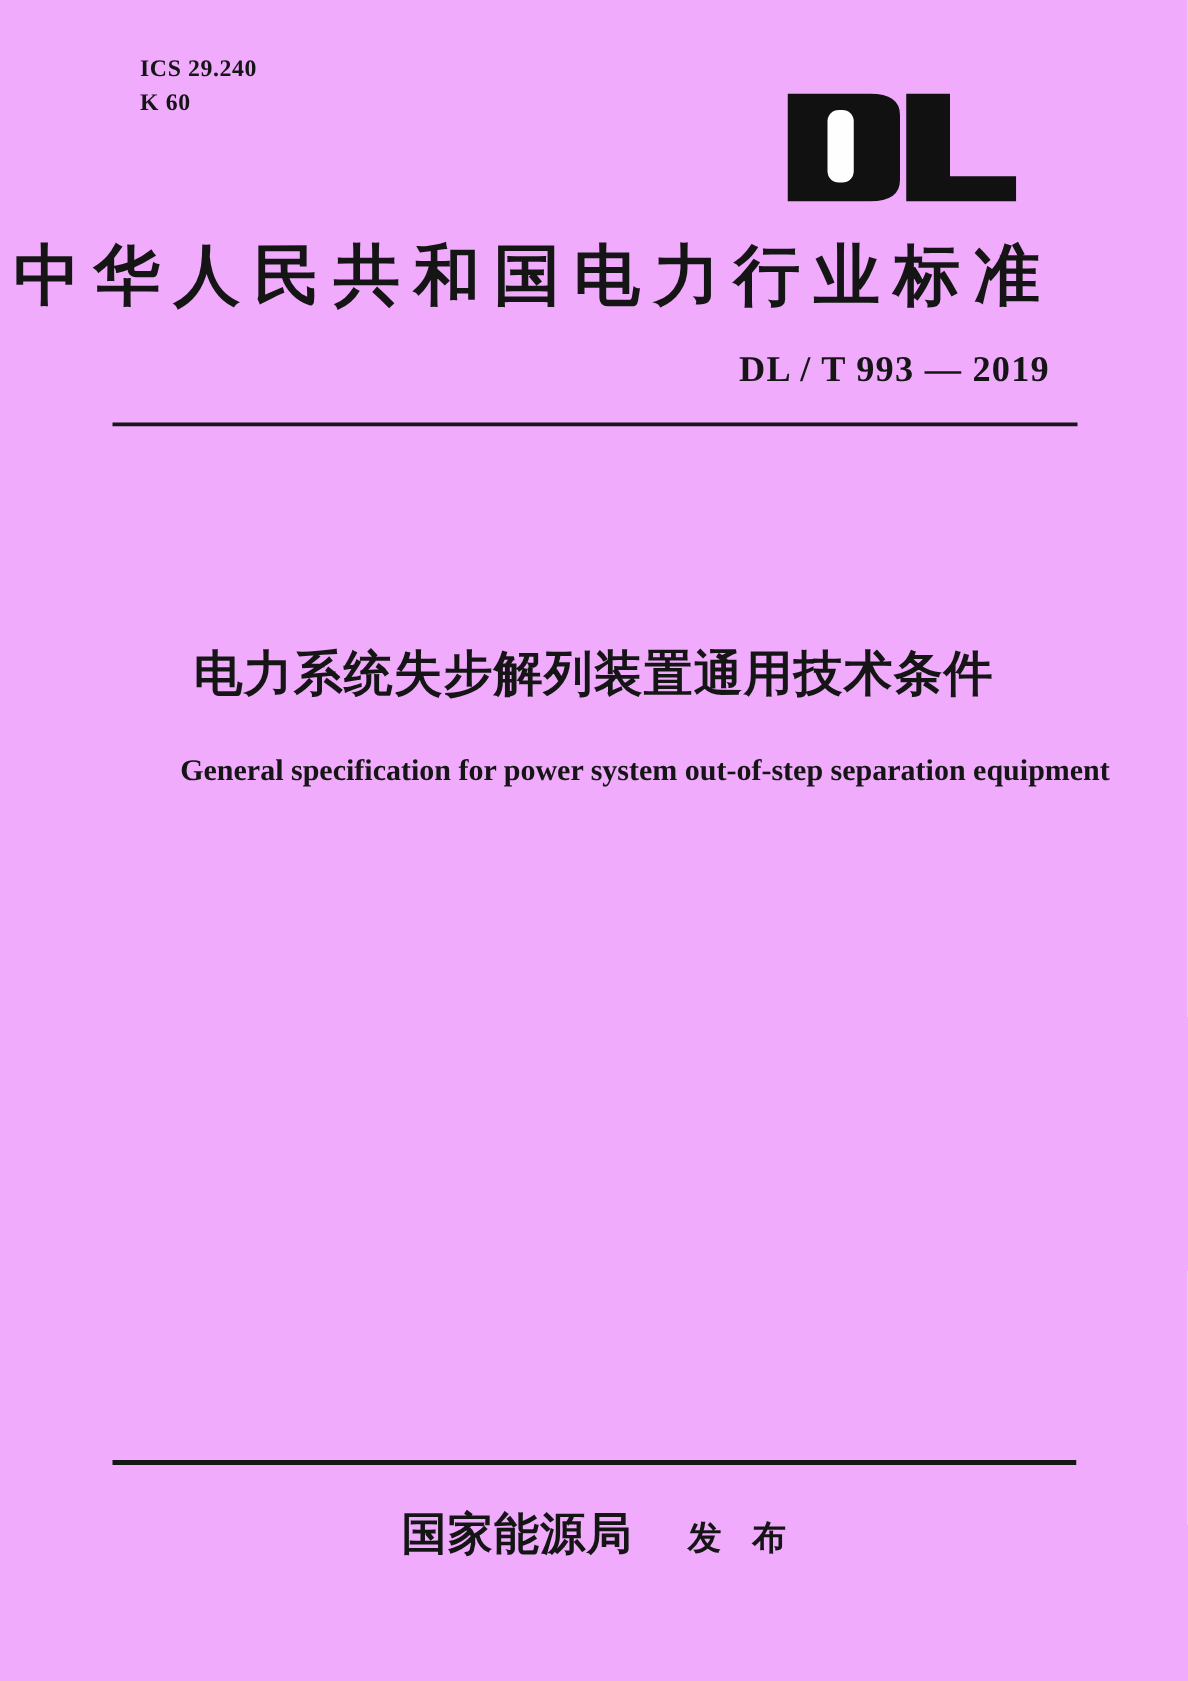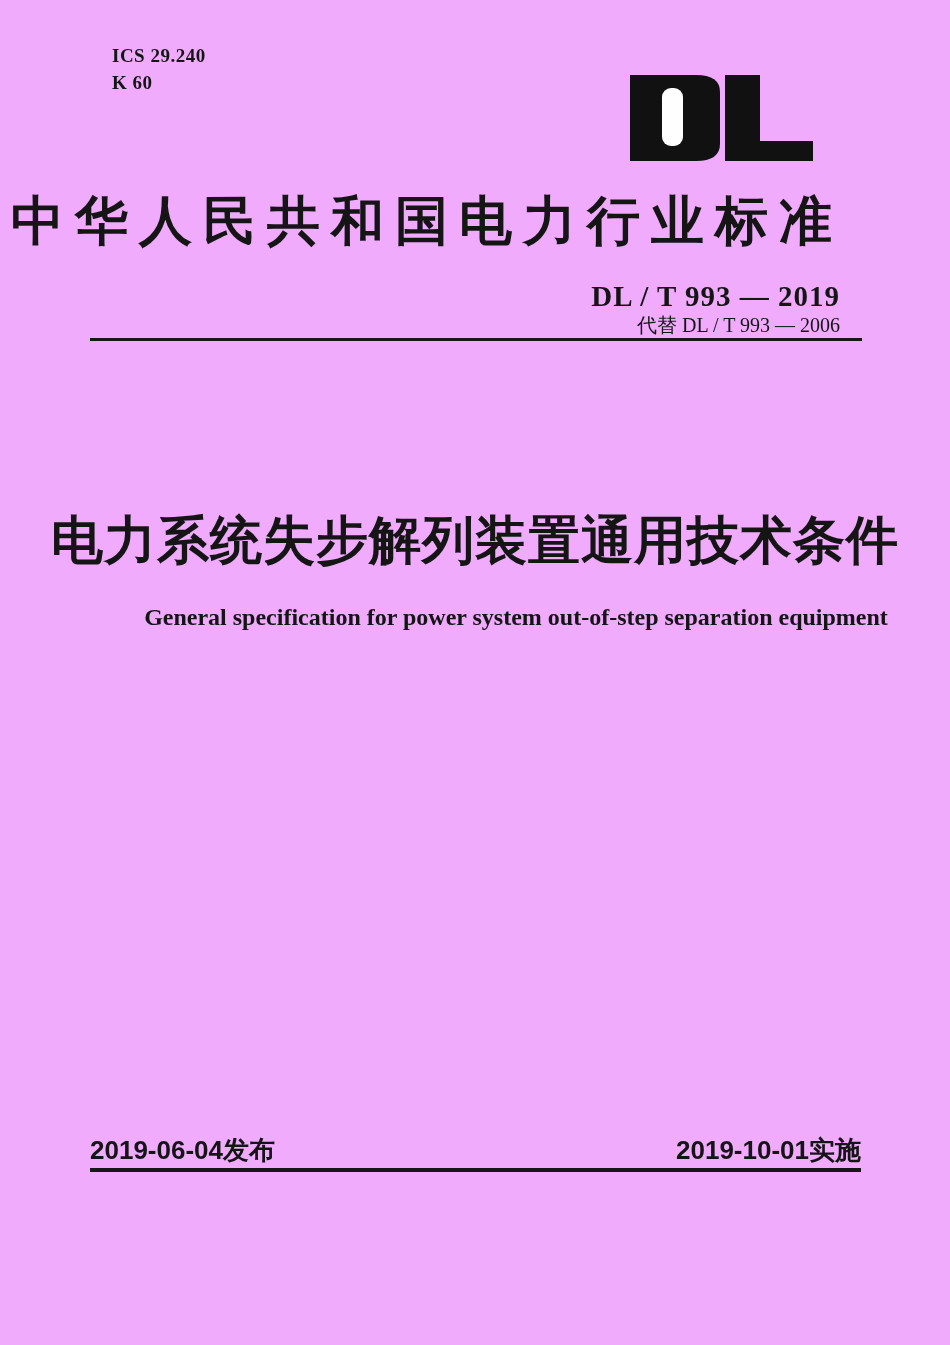--- a/index.html
+++ b/index.html
@@ -91,21 +91,21 @@
 
   
   .doc-title-zh {
     position: absolute;
     left: 0;
     top: 512px;
     width: 100%;
     text-align: center;
     font-family: "Liberation Sans", sans-serif;
     font-weight: bold;
-    font-size: 52px;
+    font-size: 39px;
     line-height: 56px;
     letter-spacing: 1px;
     white-space: nowrap;
   }
   .doc-title-en {
     position: absolute;
     left: 0;
     top: 601px;
     width: 100%;
     text-align: center;
@@ -171,34 +171,29 @@
   <svg class="dl-logo" viewBox="0 0 183 86" xmlns="http://www.w3.org/2000/svg" role="img" aria-label="DL">
     <path d="M0,0 H66 Q90,0 90,17 V69 Q90,86 66,86 H0 Z"></path>
     <rect class="counter" x="32" y="13" width="21" height="58" rx="9"></rect>
     <path d="M95,0 H130 V66 H183 V86 H95 Z"></path>
   </svg>
 
   <div class="header-title">中华人民共和国电力行业标准</div>
 
   <div class="std-block">
     <div class="std-number">DL / T 993 — 2019</div>
-    <div class="std-replaces">代替 DL / T 993 — 2006</div>
   </div>
 
   <div class="rule rule-top"></div>
 
   <div class="doc-title-zh">电力系统失步解列装置通用技术条件</div>
 
   <div class="doc-title-en">General specification for power system out-of-step separation equipment</div>
 
-  <div class="dates-row">
-    <div>
-      <span>2019-06-04</span><span>发布</span>
-    </div>
-    <div>
-      <span>2019-10-01</span><span>实施</span>
-    </div>
-  </div>
 
   <div class="rule rule-bottom"></div>
 
+  <div class="publisher-row">
+    <span class="publisher-name">国家能源局</span>
+    <span class="publish-label">发 布</span>
+  </div>
 
 </div>
 
 </body></html>

